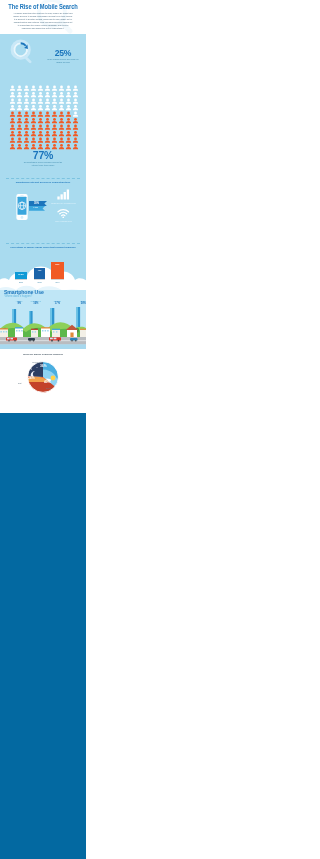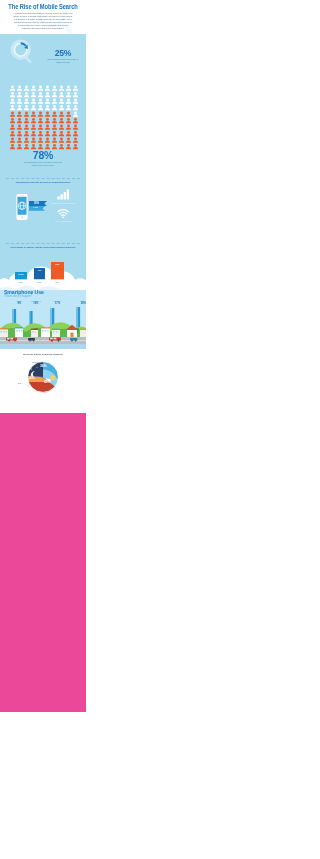--- a/index.html
+++ b/index.html
@@ -1,19 +1,19 @@
 <!DOCTYPE html>
 <html><head>
 <meta charset="utf-8">
 <style>
   html,body{margin:0;padding:0;background:#fff;}
   body{width:86px;height:859px;overflow:hidden;
        font-family:"Liberation Sans",sans-serif;
        -webkit-font-smoothing:antialiased;}
-  .page{position:relative;width:86px;height:712px;background:#ec4899;overflow:hidden;}
+  .page{position:relative;width:86px;height:859px;background:#0369a1;overflow:hidden;}
 
   
   #header{position:absolute;left:0;top:0;width:86px;height:35px;background:#ffffff;overflow:hidden;}
   #header-watermark{position:absolute;left:34px;top:-5px;width:40px;height:40px;opacity:.5;}
   #title{position:absolute;left:0;top:3.2px;width:86px;text-align:center;
          font-size:6.4px;line-height:7px;font-weight:bold;color:#1b75bc;letter-spacing:-0.1px;transform:scaleX(0.9);}
   #intro{position:absolute;left:13px;top:12px;width:60px;text-align:center;
          font-size:2.1px;line-height:2.9px;color:#4a6b80;}
 
   
@@ -500,21 +500,21 @@
           <g fill="#f15a24" transform="translate(81.3,90.8)">
             <circle cx="3.7" cy="2.1" r="2.05"></circle>
             <path d="M3.7 4.55 c-3.3 0 -3.7 2.2 -3.7 3.6 h7.4 c0 -1.4 -0.4 -3.6 -3.7 -3.6 z"></path>
           </g>
           <g fill="#f15a24" transform="translate(91.3,90.8)">
             <circle cx="3.7" cy="2.1" r="2.05"></circle>
             <path d="M3.7 4.55 c-3.3 0 -3.7 2.2 -3.7 3.6 h7.4 c0 -1.4 -0.4 -3.6 -3.7 -3.6 z"></path>
           </g>
         </svg></div>
     <div id="pct59">
-      <div class="num">78%</div>
+      <div class="num">77%</div>
       <div class="cap">Of smartphone users regularly access the internet from their phone</div>
     </div>
   </div>
 
   <div id="sec2">
     <div class="dash" style="top:3px"></div>
     <div class="sechead" style="top:6px">Smartphone internet access by connection type</div>
     <svg id="phone2" viewBox="0 0 13 29">
       <rect x="0.4" y="0.4" width="12.2" height="28.2" rx="2.2" fill="#ffffff"></rect>
       <rect x="1.6" y="3.4" width="9.8" height="19.5" rx="0.6" fill="#3aa6dd"></rect>

